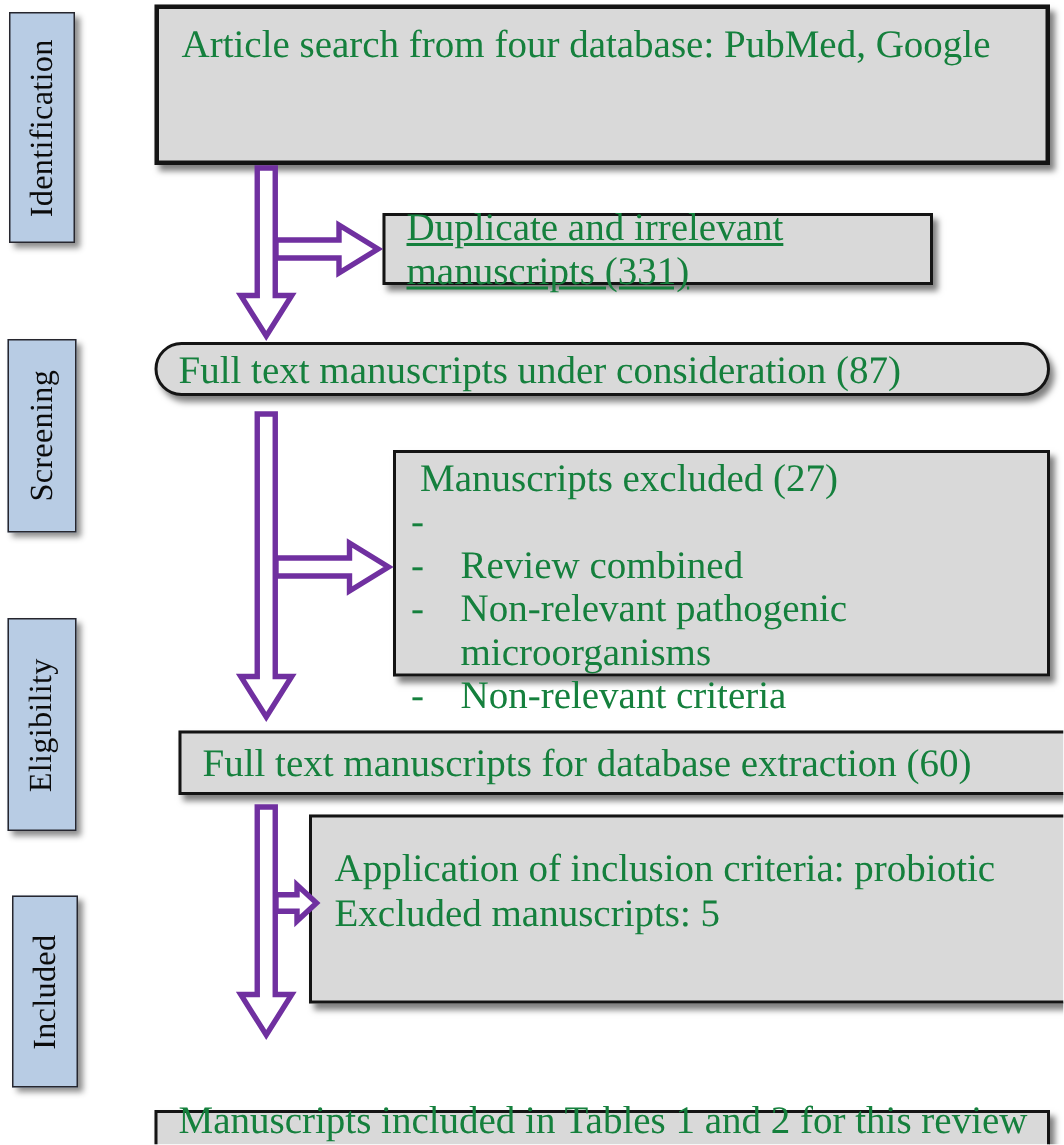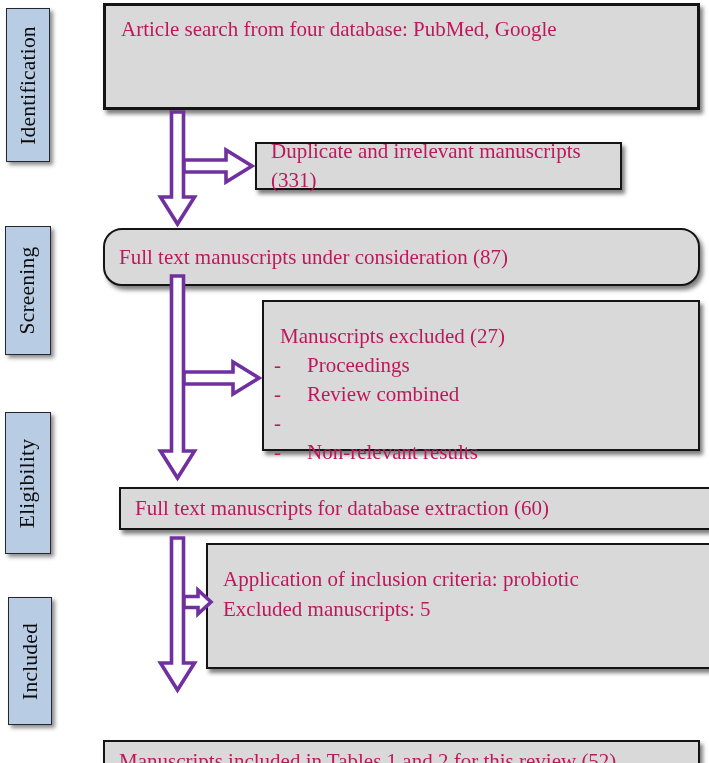--- a/index.html
+++ b/index.html
@@ -23,31 +23,31 @@
     white-space:nowrap;
     font-size:21.5px;
     letter-spacing:0.2px;
     color:#0b0b0b;
   }
   .flow-box{
     position:absolute;
     background:#d9d9d9;
     border:2px solid #141414;
     box-shadow:3px 4px 4px rgba(0,0,0,0.5);
-    font-size:21px;
+    font-size:26px;
     line-height:29px;
     box-sizing:border-box;
-    color:#be185d;
+    color:#15803d;
   }
   .thick{border-width:3px;}
   .vcenter{display:flex;align-items:center;}
   .pad{padding-left:14px;padding-right:8px;}
   .multiline{padding:9px 10px 0 15px;}
   .multiline div{white-space:nowrap;}
-  .ex-title{padding:20px 6px 0 16px;}
+  .ex-title{padding:2px 6px 0 16px;}
   .ex-item{display:flex;padding-left:10px;line-height:29px;}
   .ex-item .dash{width:33px;flex:0 0 33px;}
   #arrow-layer{position:absolute;left:0;top:0;z-index:3;}
   .flow-box,.stage-label{z-index:2;}
 </style>
 </head>
 <body>
 
 <div id="canvas">
 
@@ -61,44 +61,44 @@
     <span>Eligibility</span>
   </div>
   <div class="stage-label" style="left:8px;top:597px;width:42px;height:126px;">
     <span>Included</span>
   </div>
 
   <div class="flow-box thick multiline" style="left:103px;top:3px;width:597px;height:107px;">
     <div>Article search from four database: PubMed, Google</div>
   </div>
 
-  <div class="flow-box vcenter pad" style="left:255px;top:142px;width:367px;height:48px;">
+  <div class="flow-box vcenter pad" style="left:255px;top:142px;width:367px;height:48px;text-decoration:underline;">
     <span>Duplicate and irrelevant manuscripts (331)</span>
   </div>
 
-  <div class="flow-box vcenter pad" style="left:103px;top:228px;width:597px;height:58px;border-radius:19px;">
+  <div class="flow-box vcenter pad" style="left:103px;top:228px;width:597px;height:36px;border-radius:19px;">
     <span>Full text manuscripts under consideration (87)</span>
   </div>
 
   <div class="flow-box" style="left:262px;top:300px;width:438px;height:151px;">
     <div class="ex-title">Manuscripts excluded (27)</div>
     <div class="ex-item">
       <span class="dash">-</span>
-      <span>Proceedings</span>
     </div>
     <div class="ex-item">
       <span class="dash">-</span>
       <span>Review combined</span>
     </div>
     <div class="ex-item">
       <span class="dash">-</span>
+      <span>Non-relevant pathogenic microorganisms</span>
     </div>
     <div class="ex-item">
       <span class="dash">-</span>
-      <span>Non-relevant results</span>
+      <span>Non-relevant criteria</span>
     </div>
   </div>
 
   <div class="flow-box vcenter pad" style="left:119px;top:487px;width:597px;height:43px;">
     <span>Full text manuscripts for database extraction (60)</span>
   </div>
 
   <div class="flow-box multiline" style="left:206px;top:543px;width:592px;height:126px;padding-top:19px;line-height:30px;">
     <div>Application of inclusion criteria: probiotic</div>
     <div>Excluded manuscripts: 5</div>

